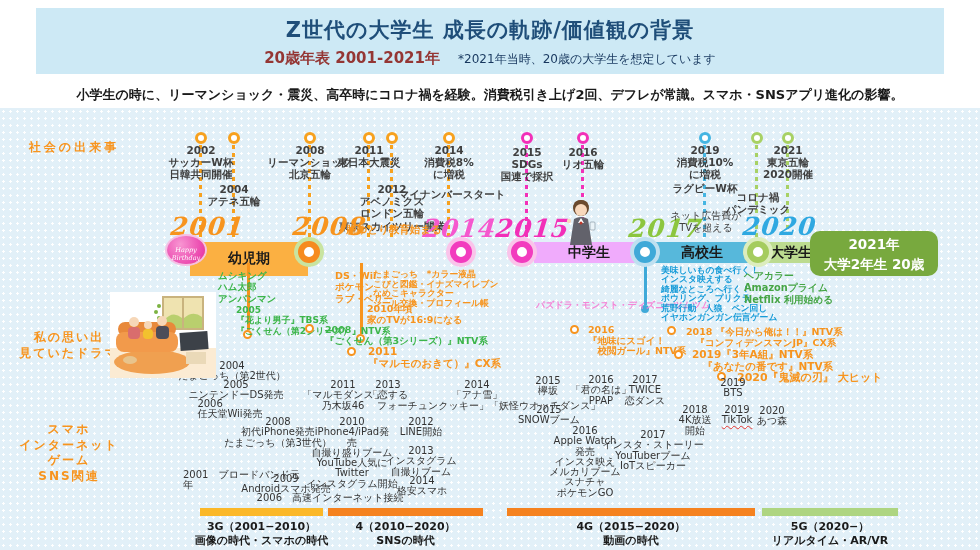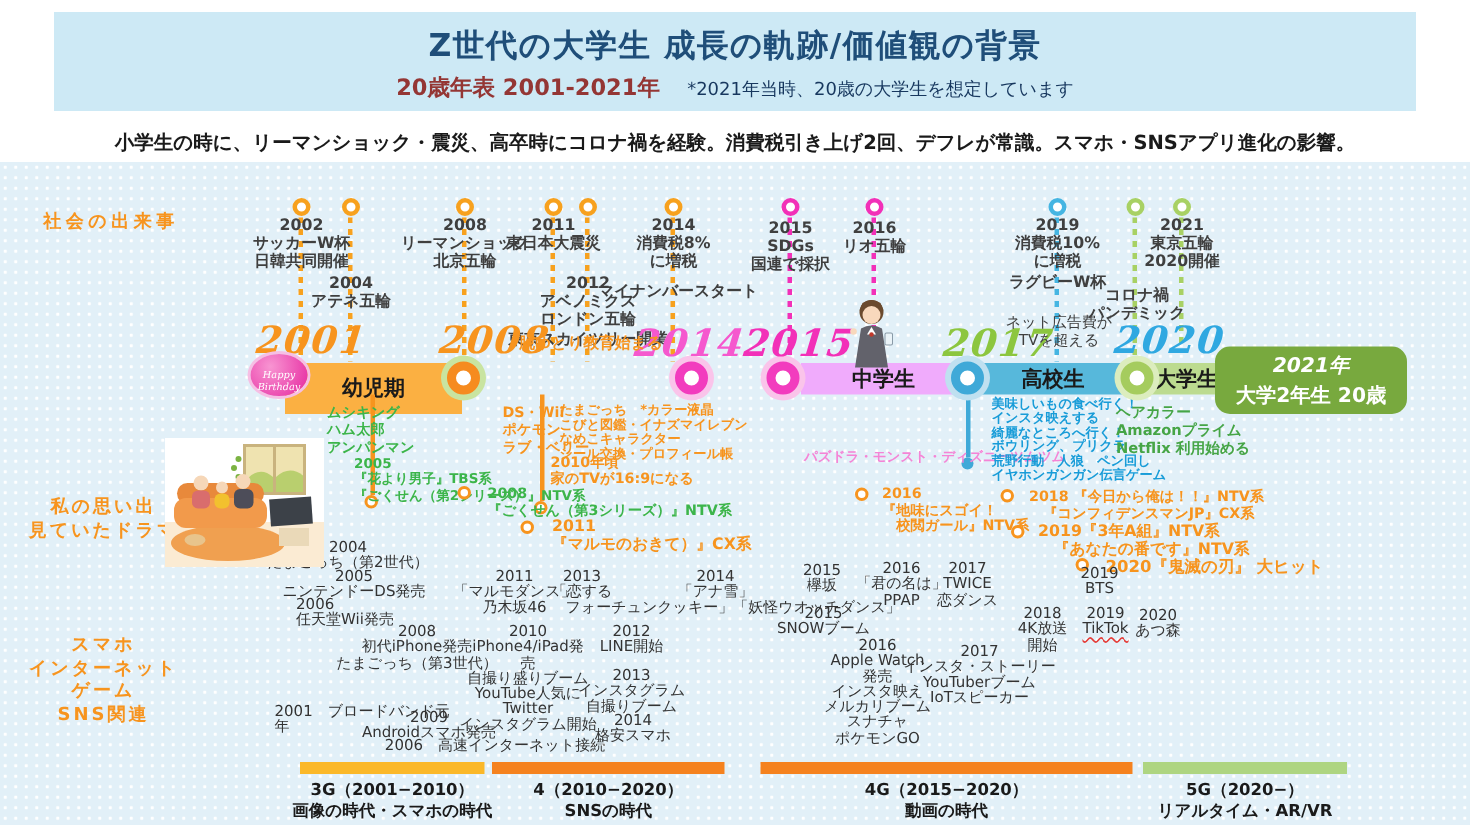--- a/index.html
+++ b/index.html
@@ -14,21 +14,21 @@
   .header .subline{margin-top:5px;font-size:13px;}
   .subtitle{color:#943634;font-weight:bold;font-size:15px;}
   .note{color:#17375E;font-size:12px;margin-left:14px;}
   .intro{position:absolute;left:0;top:86px;width:980px;text-align:center;
     font-size:13px;font-weight:bold;color:#1a1a1a;}
   .side-label{position:absolute;color:#F7941E;font-weight:bold;font-size:12px;
     letter-spacing:3px;text-align:center;line-height:1.3;}
   .result-box{position:absolute;left:810px;top:231px;width:128px;height:45px;background:#78A93E;
     border-radius:10px;color:#fff;text-align:center;font-weight:bold;z-index:6;}
   .result-box div{line-height:1.45;font-size:13.5px;}
-  .result-box div:first-child{margin-top:4px;font-style:italic;}
+  .result-box div:first-child{margin-top:4px;}
   .balloon{position:absolute;left:167px;top:236px;width:38px;height:28px;border-radius:50%;z-index:5;
     background:radial-gradient(circle at 35% 30%,#F895D2,#E5249E);box-shadow:0 0 0 2px #F6BFE4;}
   .balloon-txt{color:#fff;font-size:6.5px;font-style:italic;text-align:center;padding-top:10px;
     line-height:1.25;font-family:"DejaVu Serif",serif;}
   .illu{position:absolute;z-index:5;}
 </style>
 </head>
 <body>
 
 <div class="canvas">

